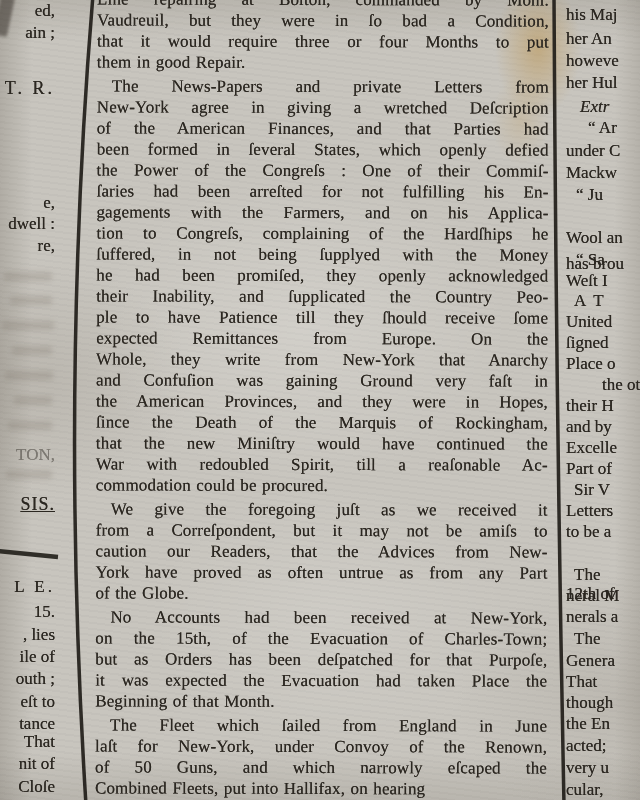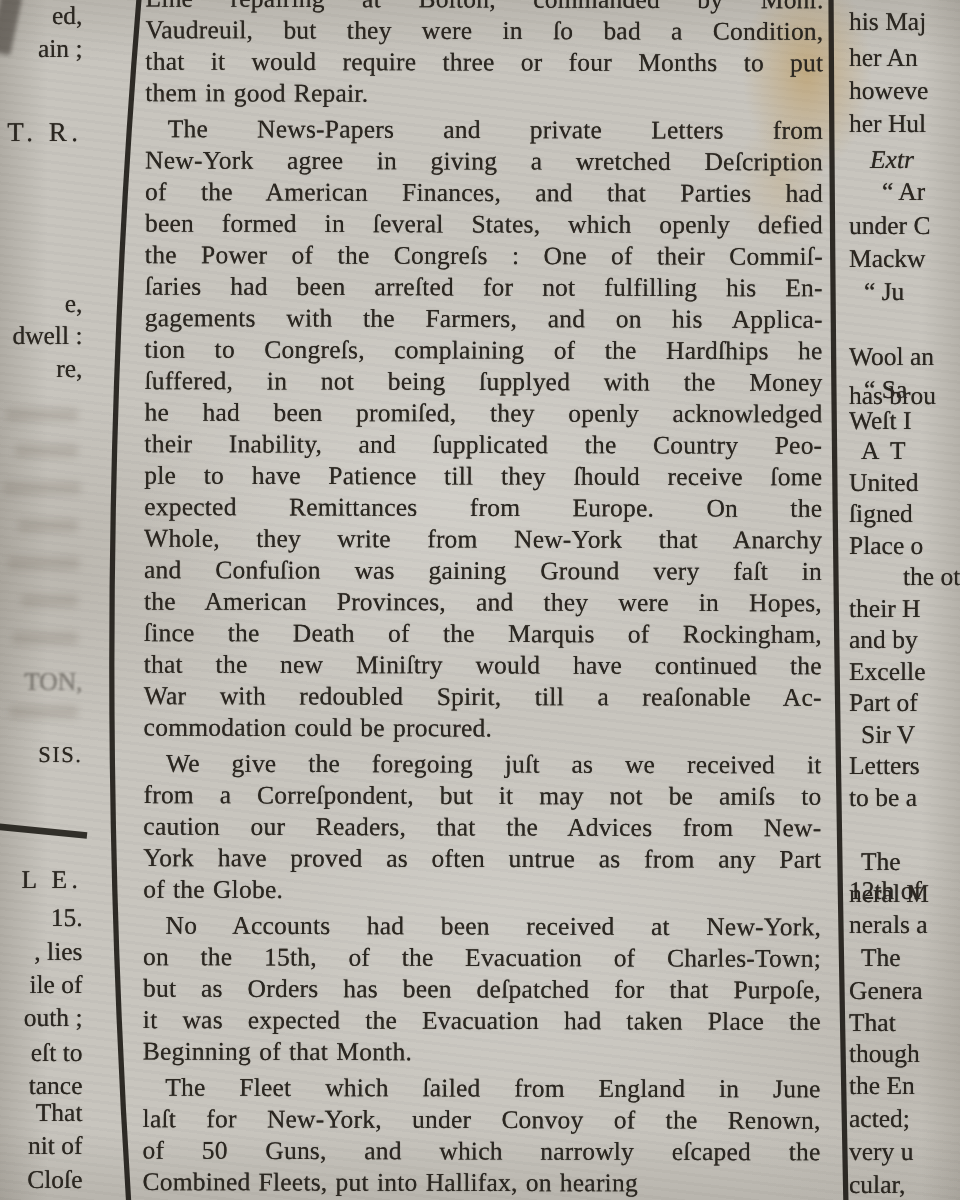--- a/index.html
+++ b/index.html
@@ -128,21 +128,21 @@
   </div>
 
 <div class="side-col left-frags">
     <div class="frag" style="top: 0px;">ed,</div>
     <div class="frag" style="top: 22px;">ain ;</div>
     <div class="frag" style="top: 78px; font-size: 18px; letter-spacing: 3px;">T. R.</div>
     <div class="frag" style="top: 192px;">e,</div>
     <div class="frag" style="top: 213px;">dwell :</div>
     <div class="frag" style="top: 235px;">re,</div>
     <div class="frag faint" style="top: 444px;">TON,</div>
-    <div class="frag" style="top: 494px; font-size: 15px; letter-spacing: 1px;">SIS.</div>
+    <div class="frag" style="top: 494px; font-size: 18px; letter-spacing: 1px; text-decoration: underline;">SIS.</div>
     <div class="frag" style="top: 576px; letter-spacing: 3px;">L E.</div>
     <div class="frag" style="top: 601px;">15.</div>
     <div class="frag" style="top: 624px;">, lies</div>
     <div class="frag" style="top: 646px;">ile of</div>
     <div class="frag" style="top: 668px; text-align: right;">outh ;</div>
     <div class="frag" style="top: 691px;">eſt to</div>
     <div class="frag" style="top: 713px;">tance</div>
     <div class="frag" style="top: 731px;">That</div>
     <div class="frag" style="top: 753px;">nit of</div>
     <div class="frag" style="top: 776px;">Cloſe</div>

